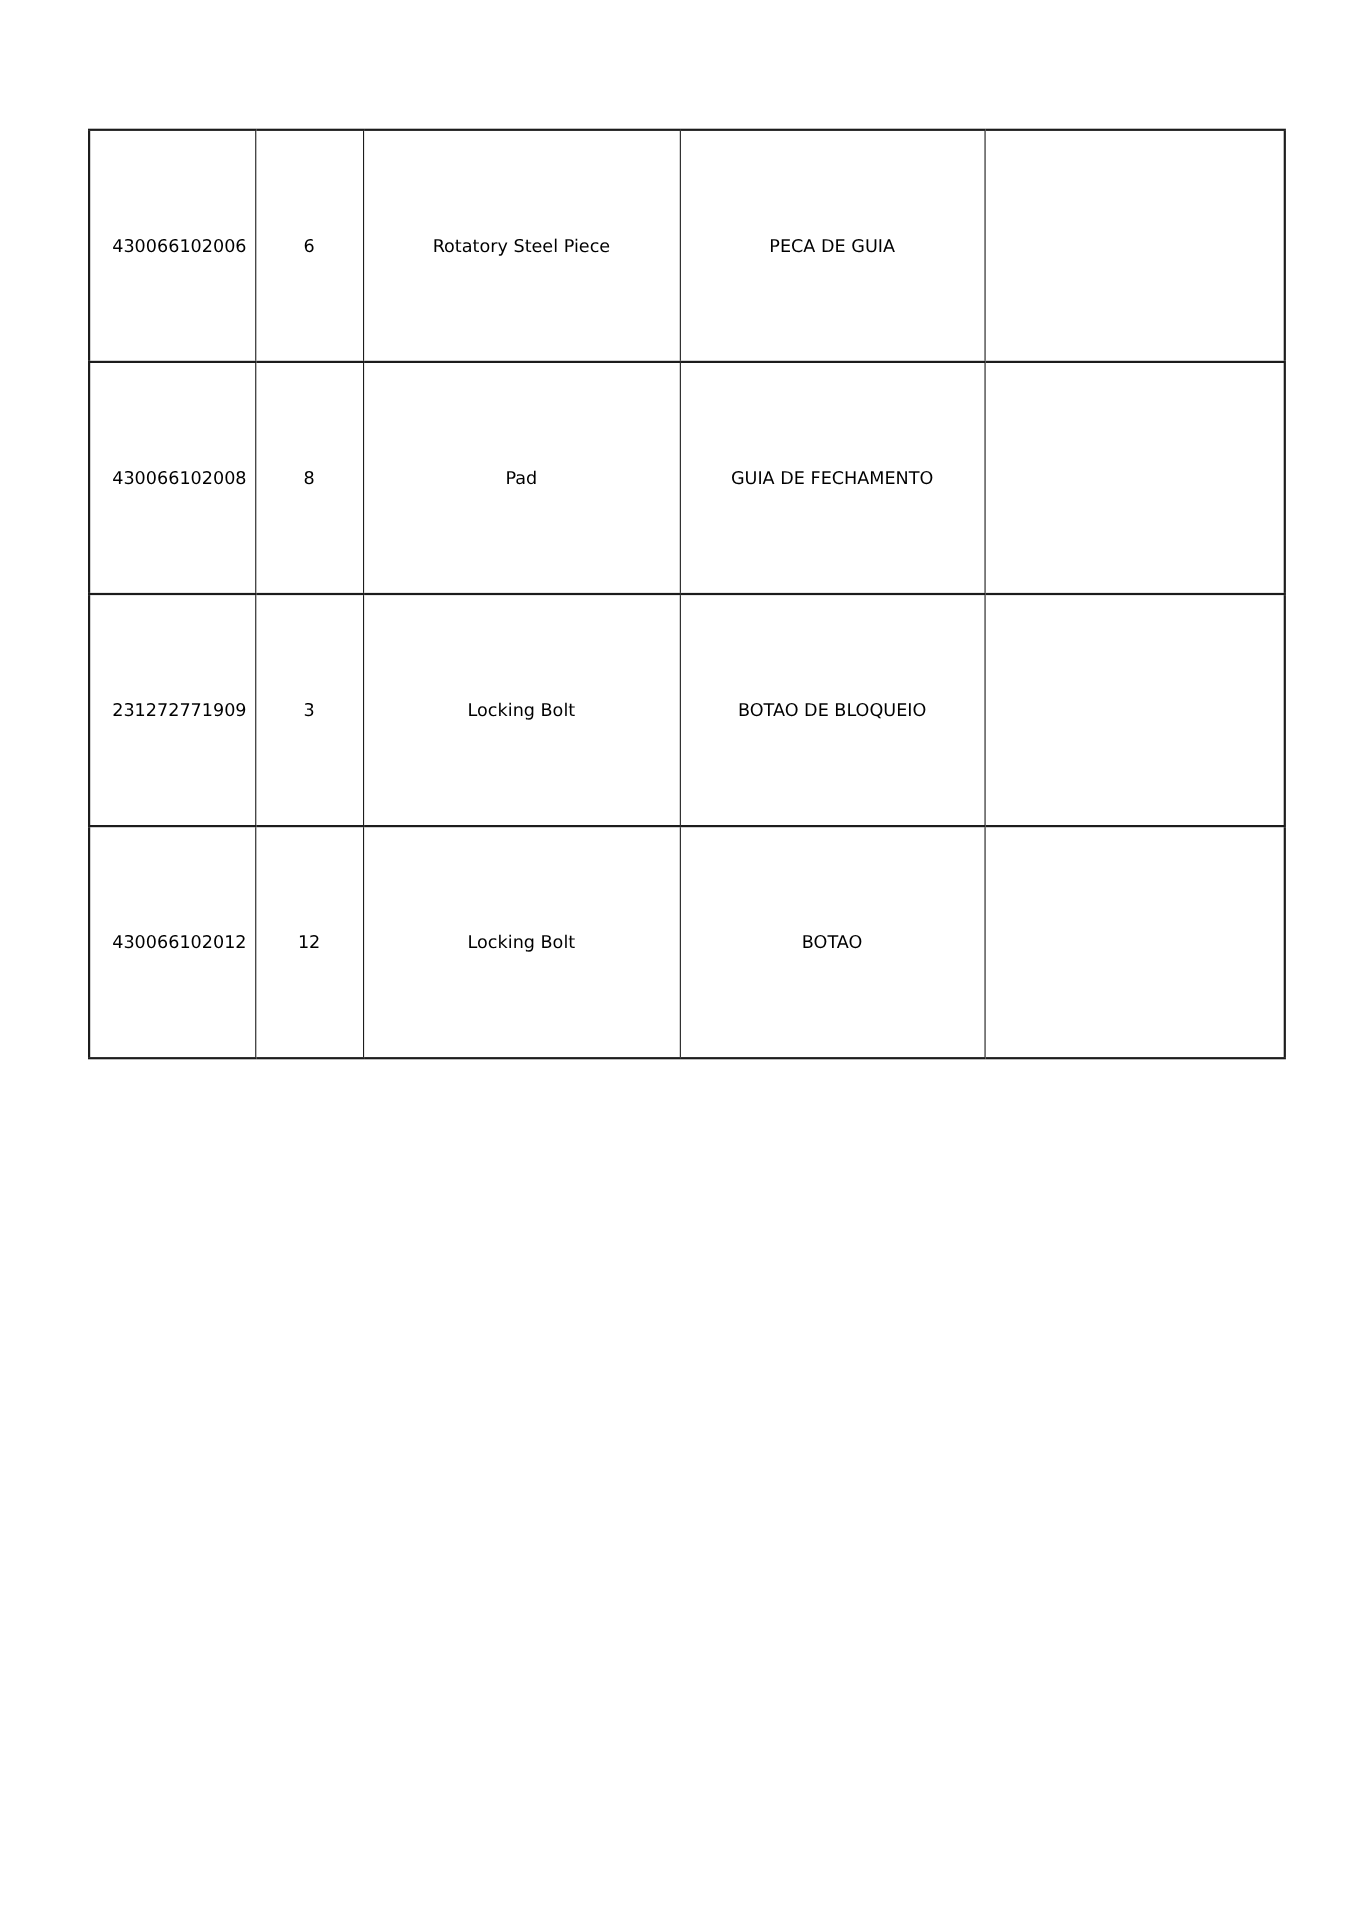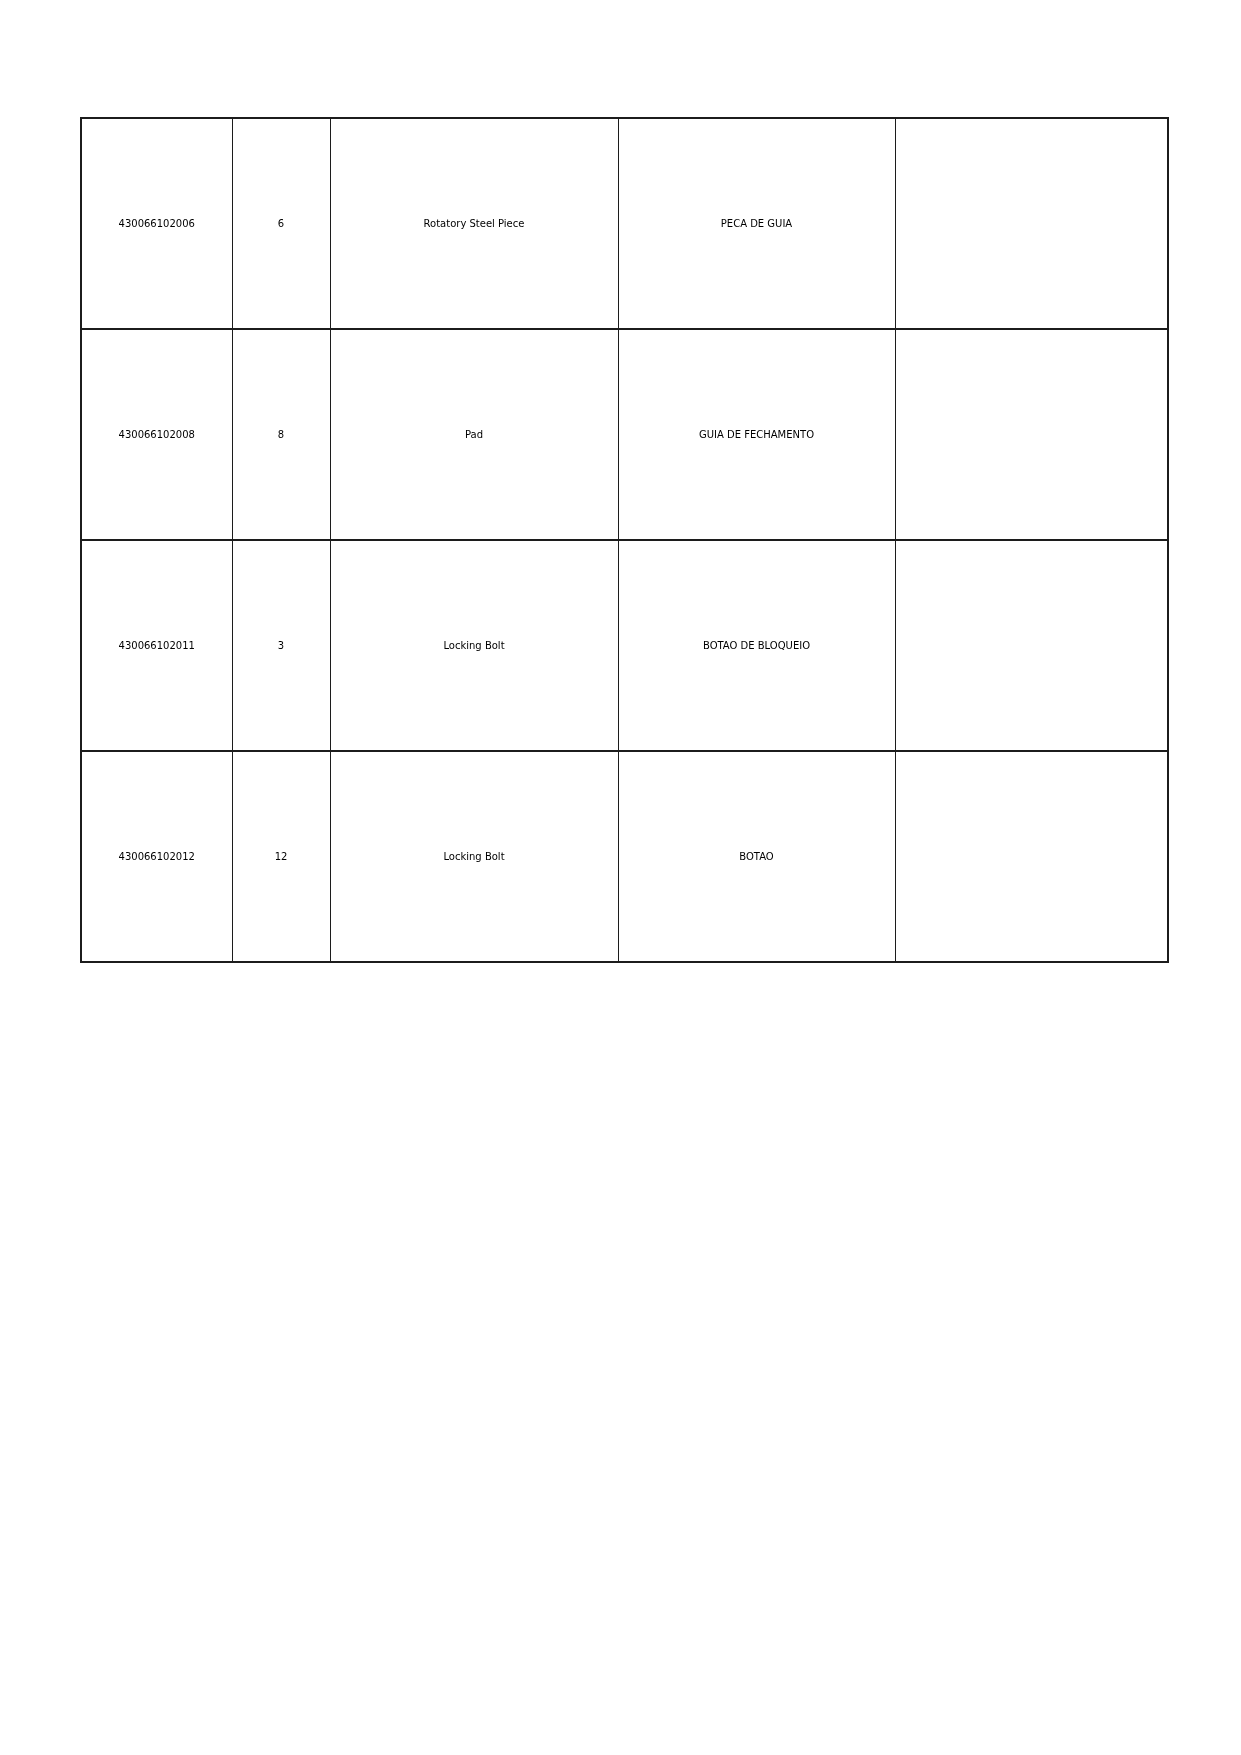--- a/index.html
+++ b/index.html
@@ -25,21 +25,21 @@
     border: 2px solid #1c1c1c;
   }
   table.parts-table td {
     border-top: 2px solid #1c1c1c;
     border-bottom: 2px solid #1c1c1c;
     border-left: 1.5px solid #1c1c1c;
     border-right: 1.5px solid #1c1c1c;
     height: 205px;
     text-align: center;
     vertical-align: middle;
-    font-size: 10px;
+    font-size: 16px;
     line-height: 1.2;
     padding: 2px 20px;
     overflow: hidden;
     white-space: nowrap;
   }
   col.c-part  { width: 151px; }
   col.c-ref   { width: 98px;  }
   col.c-en    { width: 288px; }
   col.c-pt    { width: 277px; }
   col.c-extra { width: 273px; }
@@ -65,21 +65,21 @@
     <td></td>
   </tr>
         <tr>
     <td>430066102008</td>
     <td>8</td>
     <td>Pad</td>
     <td>GUIA DE FECHAMENTO</td>
     <td></td>
   </tr>
         <tr>
-    <td>430066102011</td>
+    <td>231272771909</td>
     <td>3</td>
     <td>Locking Bolt</td>
     <td>BOTAO DE BLOQUEIO</td>
     <td></td>
   </tr>
         <tr>
     <td>430066102012</td>
     <td>12</td>
     <td>Locking Bolt</td>
     <td>BOTAO</td>

